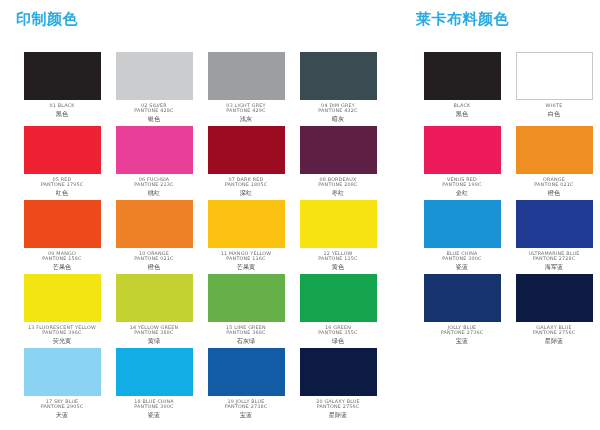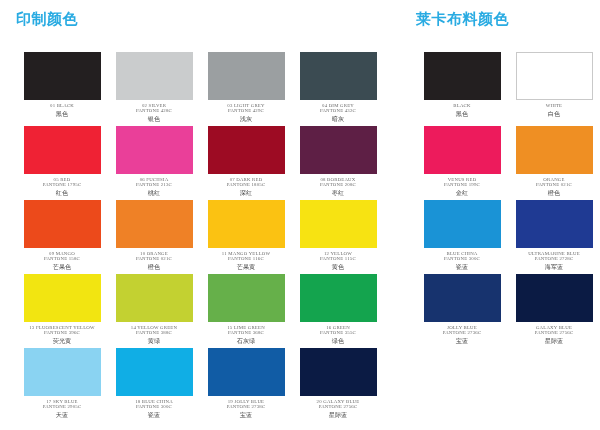--- a/index.html
+++ b/index.html
@@ -15,21 +15,20 @@
 
   .page {
     width: 600px;
     height: 430px;
     display: flex;
     position: relative;
   }
 
   .panel {
     position: relative;
-    font-family: Liberation Serif, serif;
   }
 
   .panel-print  { width: 400px; padding: 0 0 0 16px; }
   .panel-fabric { width: 200px; padding: 0 0 0 8px; }
 
   .panel-title {
     color: #29abe2;
     font-size: 15px;
     font-weight: bold;
     letter-spacing: 0.5px;

